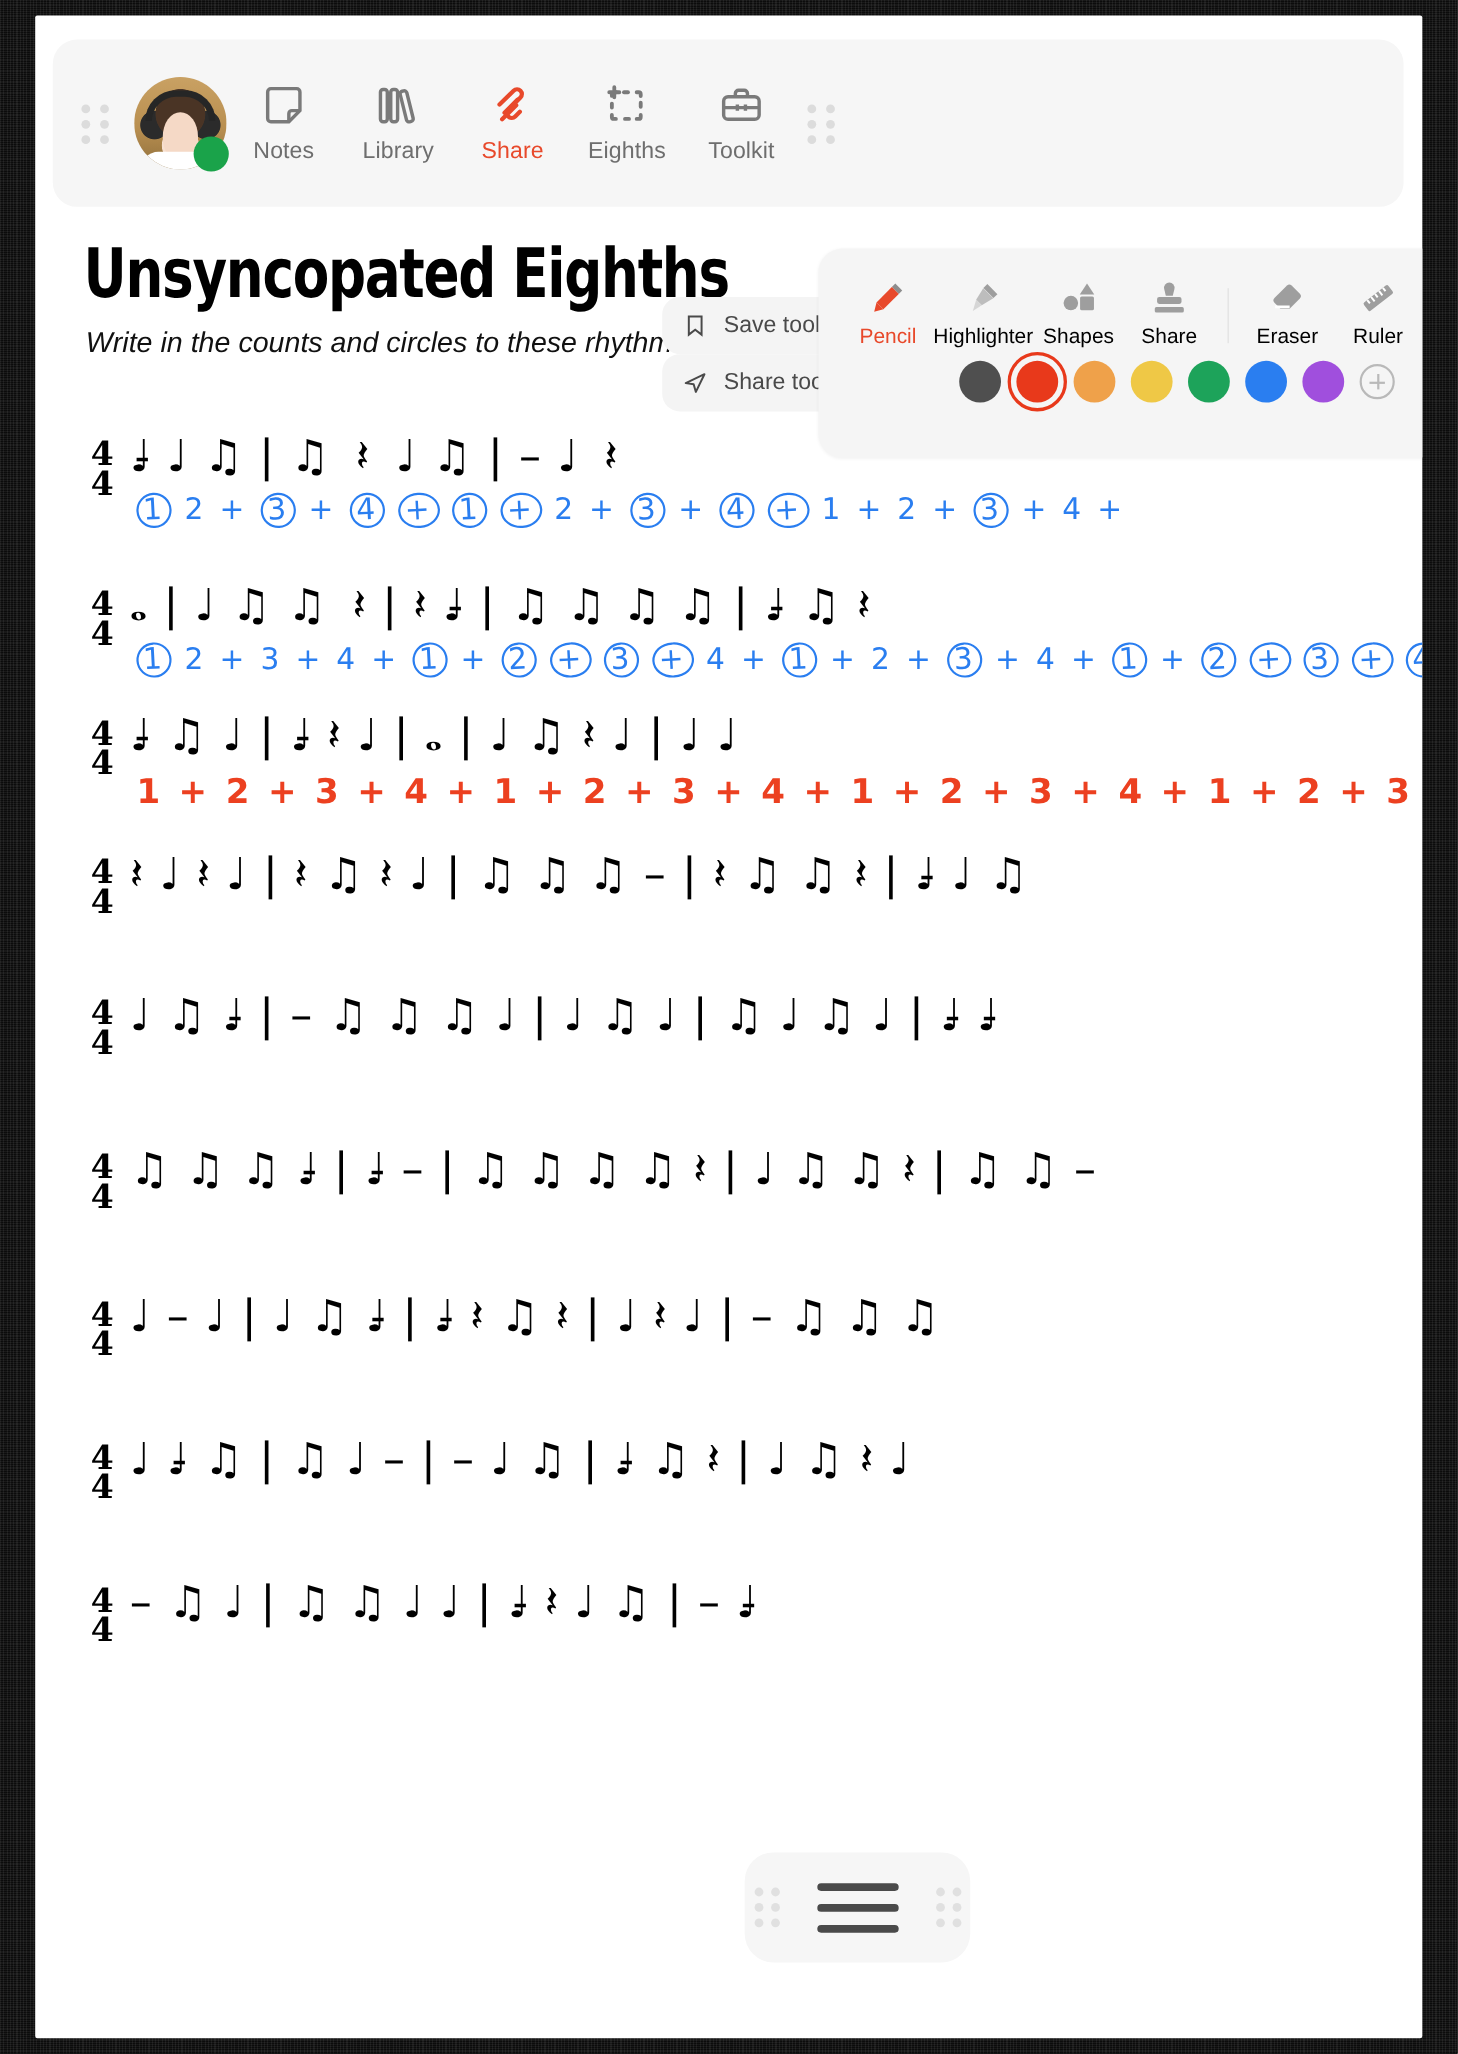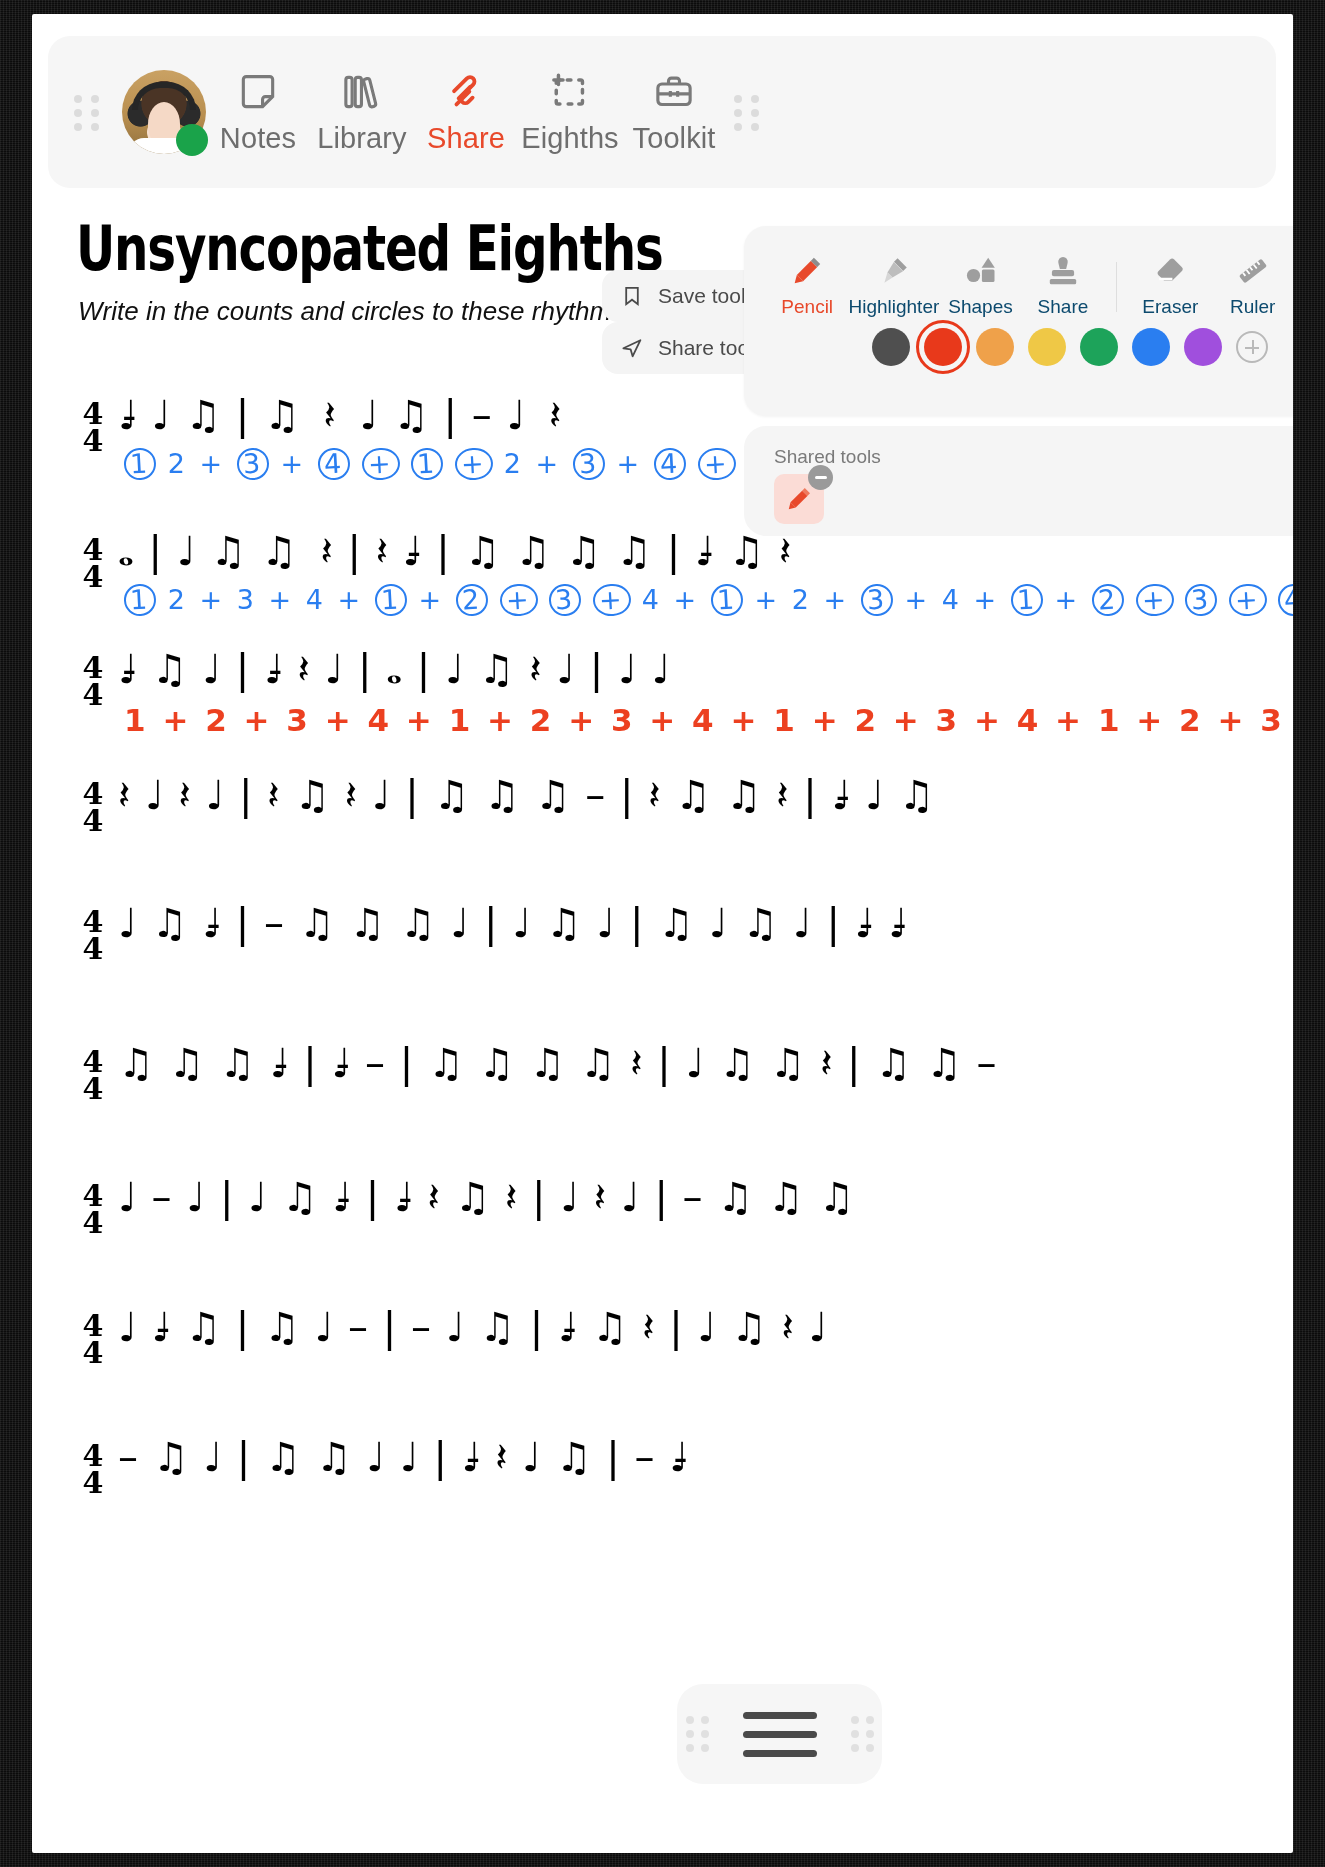--- a/index.html
+++ b/index.html
@@ -72,21 +72,21 @@
   }
   .status-dot {
     position:absolute; right:-2px; bottom:-2px; width:32px; height:32px;
     border-radius:50%; background:#1aa34a;
   }
 
   .tb-item {
     display:flex; flex-direction:column; align-items:center; justify-content:center;
     gap: 8px; width: 104px; flex:none; cursor:pointer;
   }
-  .tb-item .lbl { font-size: 29px; color:#6e6e6e; letter-spacing:.1px; }
+  .tb-item .lbl { font-size: 21px; color:#6e6e6e; letter-spacing:.1px; }
   .tb-item.active .lbl { color:#e8492b; }
   .tb-icon { width: 44px; height: 44px; display:block; }
 
   .doc-title {
     flex: 1; margin: 0 26px;
     height: 118px;
     border: 2px solid #e4e4e4;
     border-radius: 18px;
     display:flex; align-items:center; justify-content:center;
     background:#f8f8f8;
@@ -137,21 +137,21 @@
   .draw-panel {
     position:absolute; left: 712px; top: 212px; width: 572px; height: 190px;
     background:#f5f5f5; border-radius: 22px;
     box-shadow: 0 1px 3px rgba(0,0,0,.05);
   }
   .tool-row { display:flex; align-items:flex-end; height: 92px; padding: 16px 22px 0 22px; }
   .tool {
     width: 92px; display:flex; flex-direction:column; align-items:center; gap:7px;
     cursor:pointer;
   }
-  .tool .tlbl { font-size: 19px; color:#0c4a6e; }
+  .tool .tlbl { font-size: 19px; color:#000000; }
   .tool.active .tlbl { color:#e8492b;text-align:center; }
   .tool svg { width: 36px; height: 36px; }
   .tool-div { width:1px; height:50px; background:#dedede; margin: 0 12px 6px 12px; }
 
   .swatches { display:flex; align-items:center; gap: 14px; padding: 10px 0 0 128px; }
   .sw { width: 38px; height: 38px; border-radius:50%; cursor:pointer; }
   .sw.sel { outline: 3.5px solid #e8391b; outline-offset: 5px; }
   .sw-add {
     width:32px; height:32px; border-radius:50%; border:2px solid #b9b9b9;
     position:relative; cursor:pointer;
@@ -443,33 +443,20 @@
           <div class="sw sel" style="background: rgb(232, 57, 27);"></div>
           <div class="sw" style="background: rgb(239, 161, 74);"></div>
           <div class="sw" style="background: rgb(239, 200, 70);"></div>
           <div class="sw" style="background: rgb(29, 163, 90);"></div>
           <div class="sw" style="background: rgb(42, 126, 240);"></div>
           <div class="sw" style="background: rgb(160, 79, 221);"></div>
           <div class="sw-add"></div>
         </div>
     </div>
 
-    <div class="shared-panel">
-      <div class="shared-title">Shared tools</div>
-      <div class="shared-chip">
-        <svg viewBox="0 0 24 24">
-          <path d="M16.6 3.2l4.2 4.2-2.1 2.1-4.2-4.2z" fill="#ef7a5e"></path>
-          <path d="M14.5 5.3l4.2 4.2-9.3 9.3-4.2-4.2z" fill="#e8492b"></path>
-          <path d="M5.2 14.6l4.2 4.2-5.6 1.4z" fill="#e8492b"></path>
-        </svg>
-        <span class="chip-remove">
-            <i></i>
-          </span>
-      </div>
-    </div>
 
     <div class="bottom-handle">
       <span class="bh-grip">
           <i></i>
           <i></i>
           <i></i>
           <i></i>
           <i></i>
           <i></i>
         </span>

